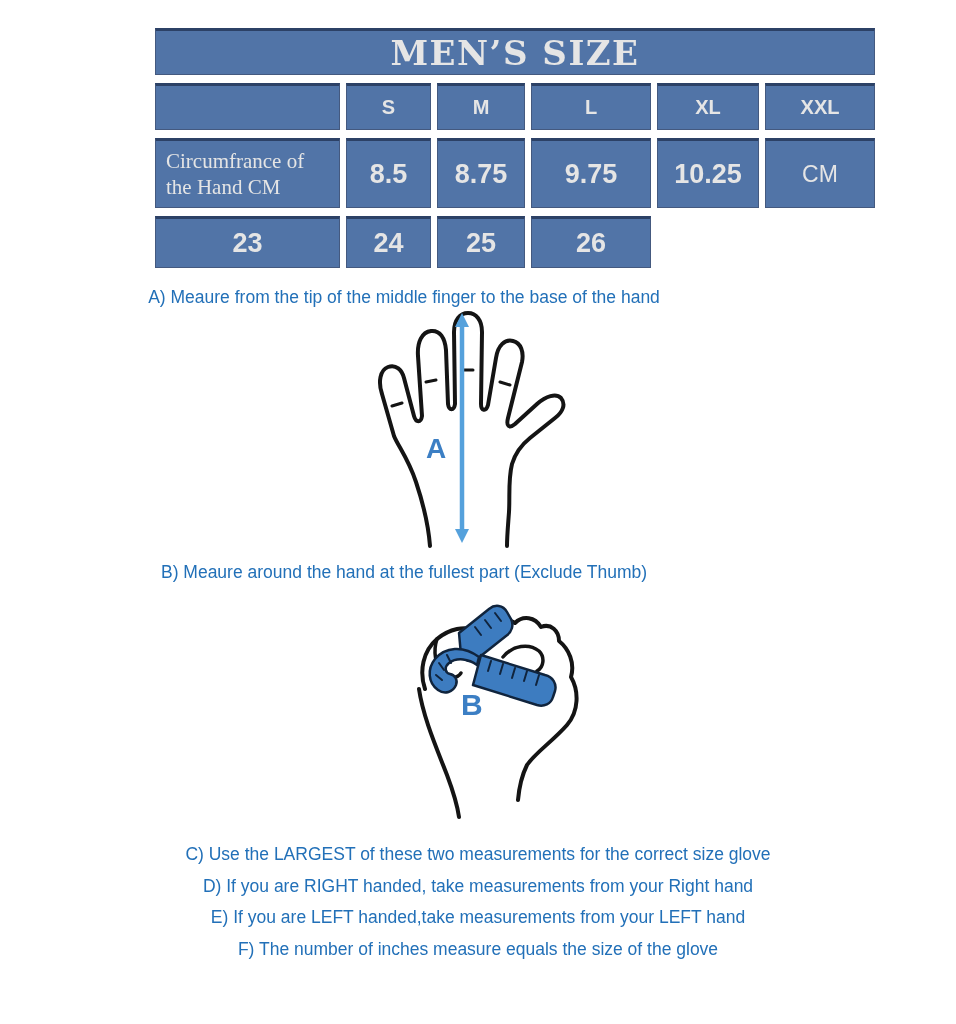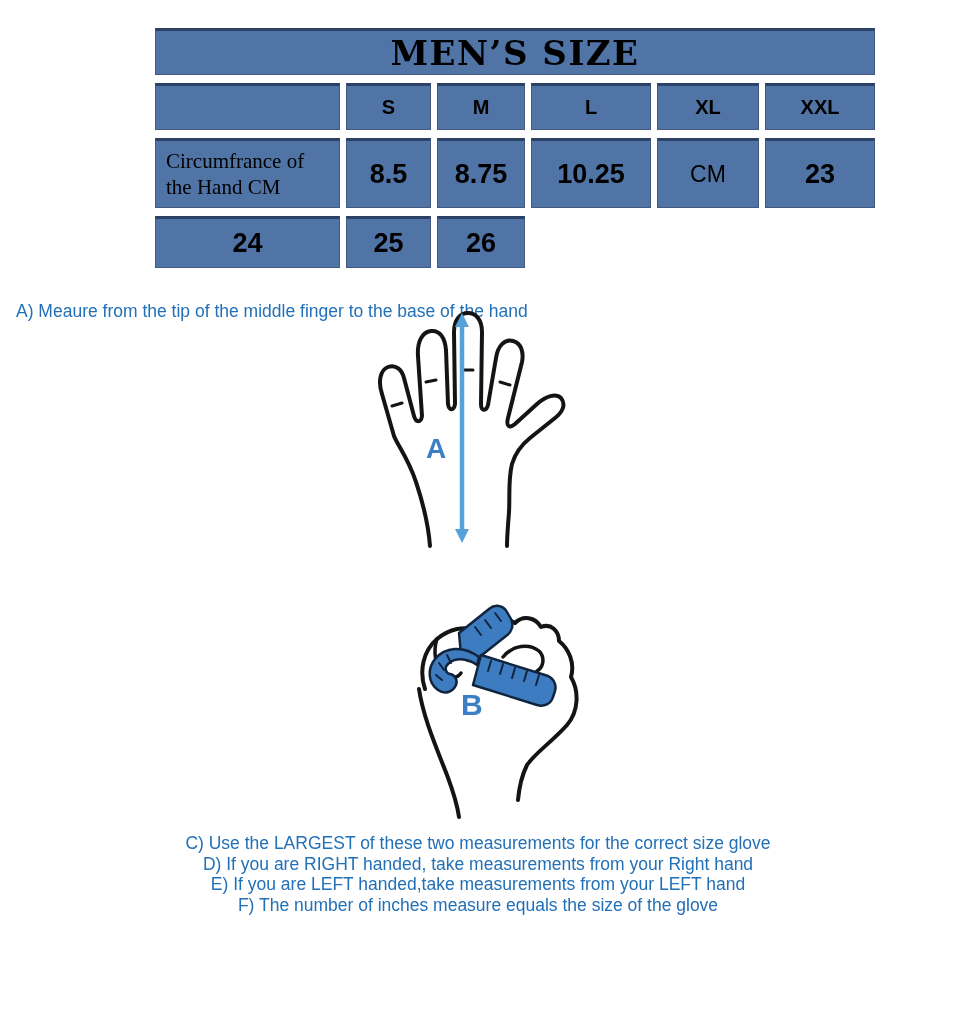--- a/index.html
+++ b/index.html
@@ -13,49 +13,49 @@
     position:absolute; left:155px; top:28px; width:720px;
     display:grid;
     grid-template-columns:185px 85px 88px 120px 102px 110px;
     grid-template-rows:47px 47px 70px 52px;
     column-gap:6px; row-gap:8px;
   }
   .cell {
     background:#5174a7;
     border:1px solid #44597f;
     border-top:3px solid #2c4166;
-    color:#000000;
+    color:#e5e5e5;
     display:flex; align-items:center; justify-content:center;
     box-sizing:border-box;
   }
   .title-cell {
     grid-column:1 / -1;
     font-family:"DejaVu Serif", serif;
     font-weight:bold; font-size:34px; letter-spacing:1.5px;
   }
   .size-head { font-weight:bold; font-size:20px; }
   .row-label {
     font-size:21px; line-height:1.25; text-align:left;
     justify-content:flex-start; padding-left:10px; padding-right:6px;font-family:Liberation Serif, serif;
   }
   .cm-label { font-size:23px; }
   .val { font-weight:bold; font-size:27px; }
 
   
   .instr {
-    position:absolute; left:0; width:804px; margin:16px;
-    text-align:left; color:#2270b8; font-size:17.5px;
+    position:absolute; left:0; width:804px; margin:2px;
+    text-align:center; color:#2270b8; font-size:17.5px;
   }
   #instr-a { top:285px; }
   #instr-b { top:560px; }
   .instr-block {
     position:absolute; left:0; top:833px; width:956px;
     text-align:center; color:#2270b8; font-size:17.5px; line-height:20.5px;
   }
-  .instr-block p { margin:0; }
+  .instr-block p { margin:11px; }
 
   
   .illus { position:absolute; }
   #hand-a { left:368px; top:310px; }
   #fist-b { left:395px; top:593px; }
 </style>
 </head>
 <body>
 
 <div class="page">
@@ -66,20 +66,21 @@
     <div class="cell"></div>
     <div class="cell size-head">S</div>
     <div class="cell size-head">M</div>
     <div class="cell size-head">L</div>
     <div class="cell size-head">XL</div>
     <div class="cell size-head">XXL</div>
 
     <div class="cell row-label">Circumfrance of the Hand CM</div>
     <div class="cell val">8.5</div>
     <div class="cell val">8.75</div>
+    <div class="cell val">9.75</div>
     <div class="cell val">10.25</div>
 
     <div class="cell cm-label">CM</div>
     <div class="cell val">23</div>
     <div class="cell val">24</div>
     <div class="cell val">25</div>
     <div class="cell val">26</div>
   </div>
 
   <p class="instr" id="instr-a">A) Meaure from the tip of the middle finger to the base of the hand</p>
@@ -97,20 +98,21 @@
     <path d="M24 96 L34 93 M58 72 L68 70 M95 60 L105 60 M132 72 L142 75" fill="none" stroke="#141414" stroke-width="3" stroke-linecap="round"></path>
 
     <g>
       <line x1="94" y1="14" x2="94" y2="222" stroke="#55a1dc" stroke-width="4.5"></line>
       <polygon points="94,3 87,17 101,17" fill="#55a1dc"></polygon>
       <polygon points="94,233 87,219 101,219" fill="#55a1dc"></polygon>
     </g>
     <text x="58" y="148" font-family="Liberation Sans, sans-serif" font-size="28" font-weight="bold" fill="#3c7fc4">A</text>
   </svg>
 
+  <p class="instr" id="instr-b">B) Meaure around the hand at the fullest part (Exclude Thumb)</p>
 
   <svg class="illus" id="fist-b" width="190" height="240" viewBox="0 0 190 240">
 
     <path d="M30 96 C24 78 28 58 42 46 C54 36 70 32 82 38 C92 26 108 22 120 30
          C128 22 140 24 146 34 C156 30 164 38 164 48 C174 56 180 70 176 84
          C184 98 184 118 172 132 C158 148 140 160 132 172 C126 184 124 196 123 207" fill="#ffffff" stroke="#141414" stroke-width="4" stroke-linecap="round" stroke-linejoin="round"></path>
 
     <path d="M24 96 C28 124 42 156 52 182 C58 198 62 210 64 224" fill="none" stroke="#141414" stroke-width="4" stroke-linecap="round"></path>
 
     <path d="M42 46 C38 58 40 72 48 80 C54 86 62 86 66 80" fill="none" stroke="#141414" stroke-width="3.5" stroke-linecap="round"></path>

